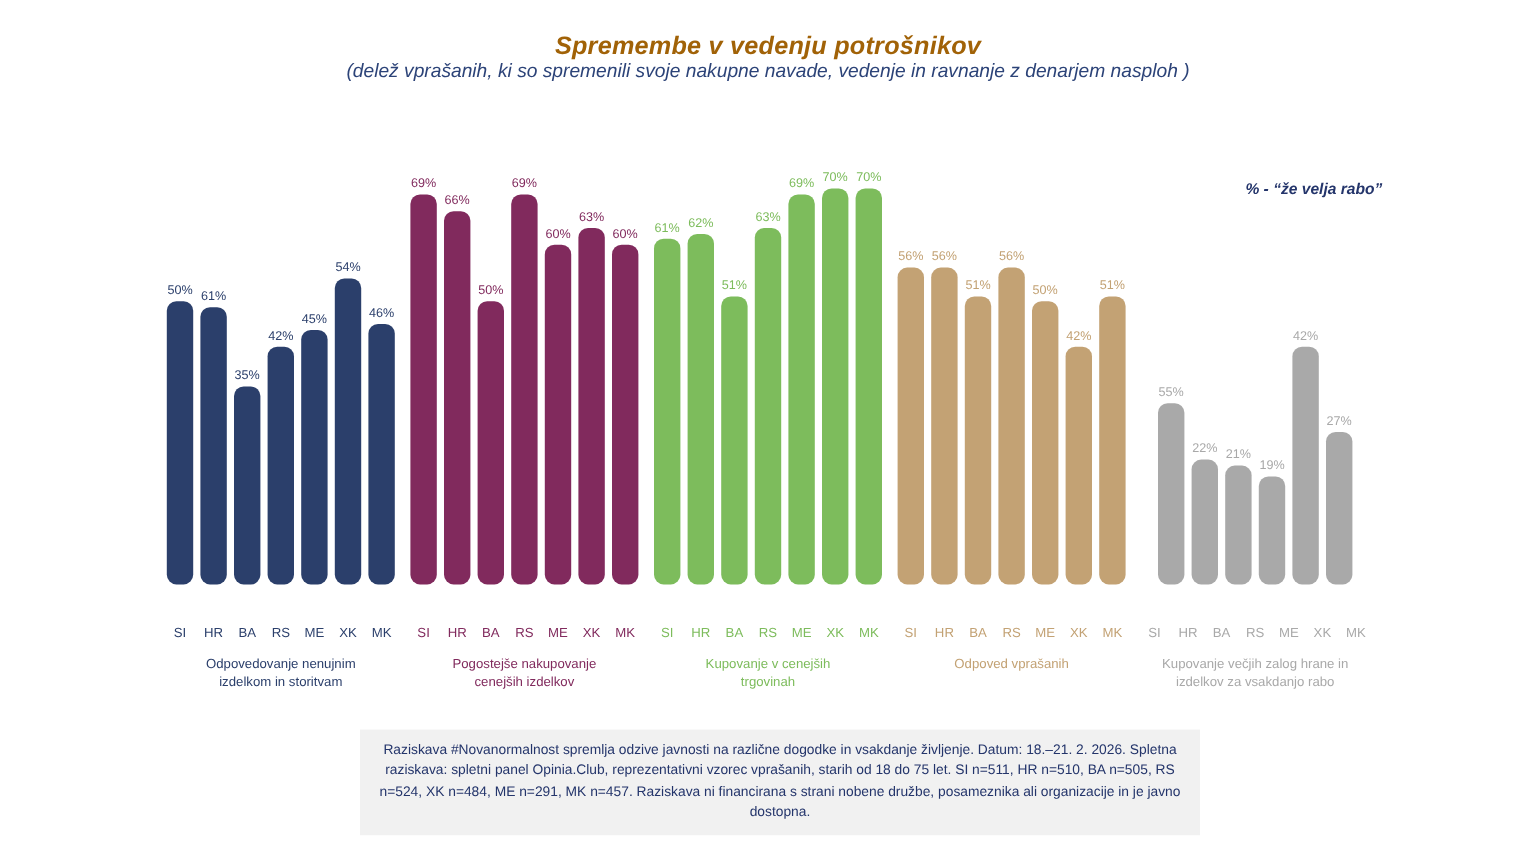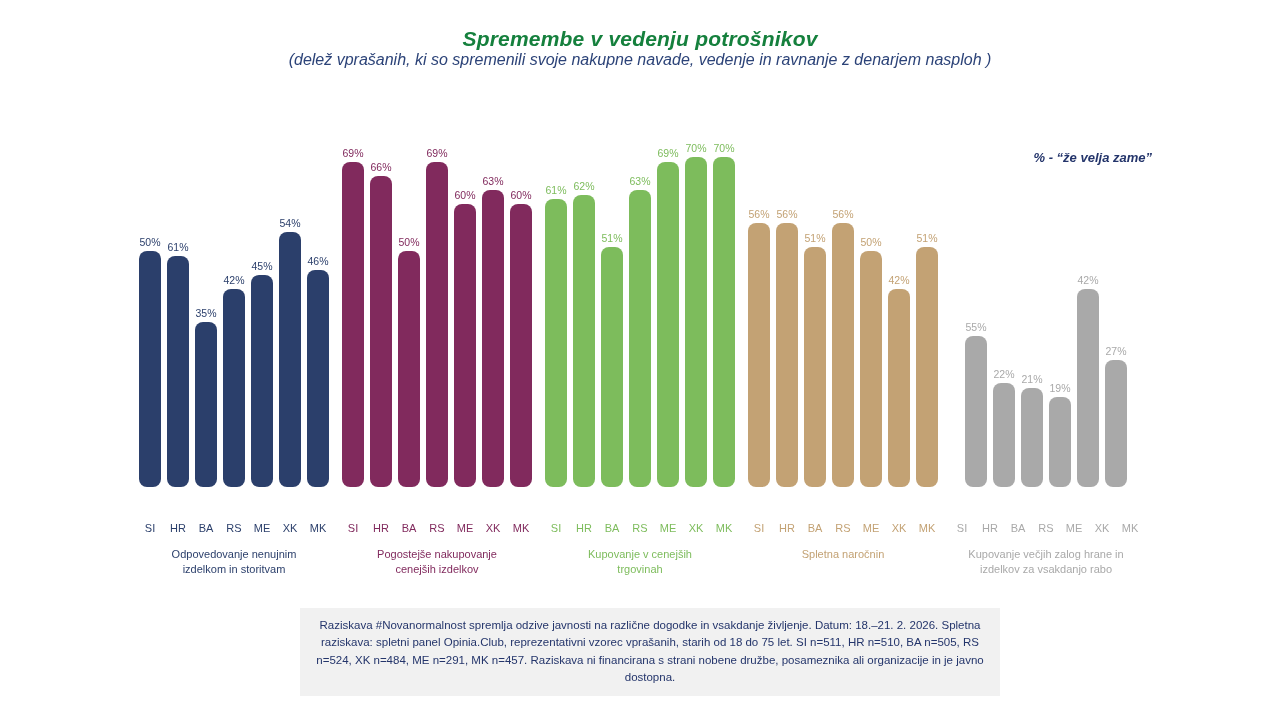--- a/index.html
+++ b/index.html
@@ -13,21 +13,21 @@
     width: 1280px;
     height: 720px;
     overflow: hidden;
   }
   .title {
     text-align: center;
     padding-top: 27px;
     font-size: 21px;
     font-weight: bold;
     font-style: italic;
-    color: #15803d;
+    color: #a16207;
     letter-spacing: 0.2px;
   }
   .subtitle {
     text-align: center;
     font-size: 16px;
     font-style: italic;
     color: #2C4378;
   }
   .unit-note {
     position: absolute;
@@ -111,21 +111,21 @@
     line-height: 1.52;
     text-align: center;
     padding: 9px 12px;
   }
 </style>
 </head>
 <body>
 
 <div class="title">Spremembe v vedenju potrošnikov</div>
 <div class="subtitle">(delež vprašanih, ki so spremenili svoje nakupne navade, vedenje in ravnanje z denarjem nasploh )</div>
-<div class="unit-note">% - “že velja zame”</div>
+<div class="unit-note">% - “že velja rabo”</div>
 
 <div class="chart">
     <div class="group">
       <div class="bars">
         <div class="bar-col">
           <div class="bar-value" style="color: rgb(43, 63, 107);">50%</div>
           <div class="bar" style="height: 235.7px; background: rgb(43, 63, 107);"></div>
         </div>
         <div class="bar-col">
           <div class="bar-value" style="color: rgb(43, 63, 107);">61%</div>
@@ -280,21 +280,21 @@
       </div>
       <div class="cats">
         <div class="cat" style="color: rgb(195, 162, 116);">SI</div>
         <div class="cat" style="color: rgb(195, 162, 116);">HR</div>
         <div class="cat" style="color: rgb(195, 162, 116);">BA</div>
         <div class="cat" style="color: rgb(195, 162, 116);">RS</div>
         <div class="cat" style="color: rgb(195, 162, 116);">ME</div>
         <div class="cat" style="color: rgb(195, 162, 116);">XK</div>
         <div class="cat" style="color: rgb(195, 162, 116);">MK</div>
       </div>
-      <div class="group-label" style="color: rgb(195, 162, 116);">Spletna naročnin</div>
+      <div class="group-label" style="color: rgb(195, 162, 116);">Odpoved vprašanih</div>
     </div>
     <div class="group">
       <div class="bars">
         <div class="bar-col">
           <div class="bar-value" style="color: rgb(169, 169, 169);">55%</div>
           <div class="bar" style="height: 150.9px; background: rgb(169, 169, 169);"></div>
         </div>
         <div class="bar-col">
           <div class="bar-value" style="color: rgb(169, 169, 169);">22%</div>
           <div class="bar" style="height: 103.7px; background: rgb(169, 169, 169);"></div>

